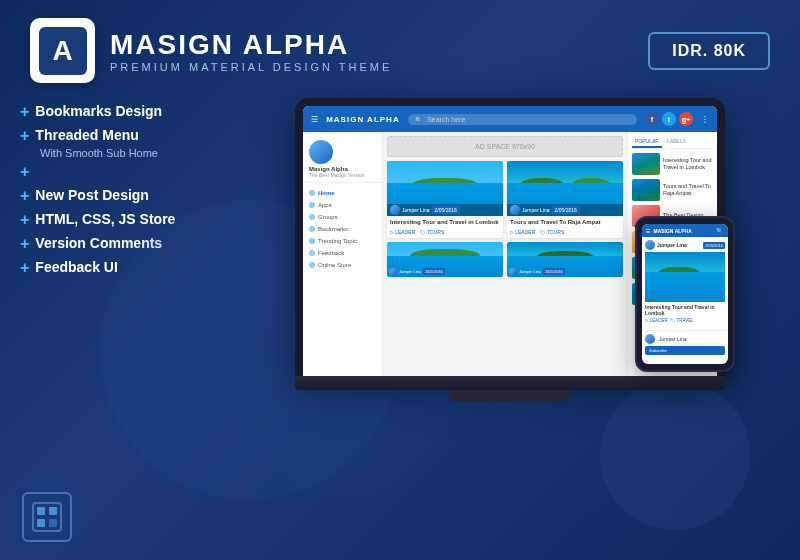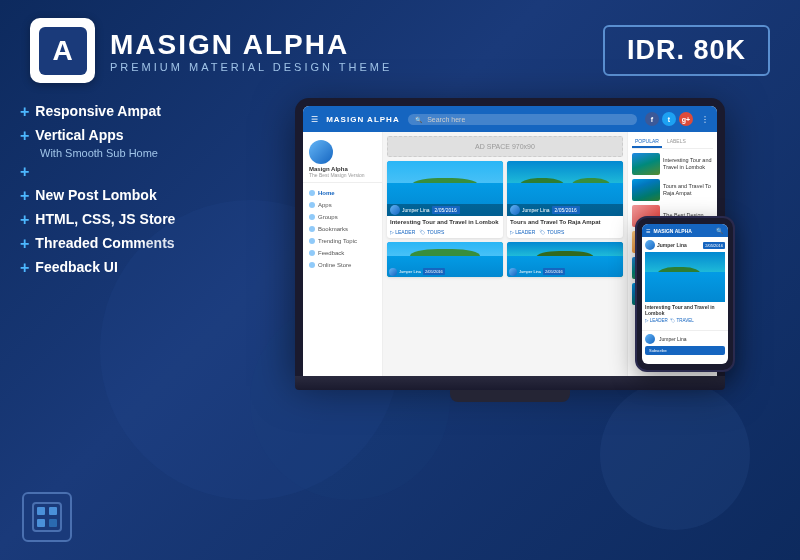--- a/index.html
+++ b/index.html
@@ -78,21 +78,21 @@
       font-size: 11px;
       letter-spacing: 3px;
       text-transform: uppercase;
     }
     .price-badge {
       background: transparent;
       border: 2.5px solid #5a8fd0;
       border-radius: 6px;
       padding: 8px 22px;
       color: #fff;
-      font-size: 27px;
+      font-size: 16px;
       font-weight: bold;
       letter-spacing: 1px;
     }
 
     
     .main {
       display: flex;
       padding: 5px 20px 0 20px;
       gap: 20px;
     }
@@ -543,41 +543,41 @@
     </div>
   </div>
   <div class="price-badge">IDR. 80K</div>
 </div>
 
 <div class="main">
 
   <div class="features">
     <div class="feature-item">
       <span class="plus">+</span>
-      <span>Responsive Ampat</span>
+      <span>Bookmarks Design</span>
     </div>
     <div class="feature-item">
       <span class="plus">+</span>
-      <span>Vertical Apps</span>
+      <span>Threaded Menu</span>
     </div>
     <div class="feature-sub">With Smooth Sub Home</div>
     <div class="feature-item">
       <span class="plus">+</span>
     </div>
     <div class="feature-item">
       <span class="plus">+</span>
-      <span>New Post Lombok</span>
+      <span>New Post Design</span>
     </div>
     <div class="feature-item">
       <span class="plus">+</span>
       <span>HTML, CSS, JS Store</span>
     </div>
     <div class="feature-item">
       <span class="plus">+</span>
-      <span>Threaded Comments</span>
+      <span>Version Comments</span>
     </div>
     <div class="feature-item">
       <span class="plus">+</span>
       <span>Feedback UI</span>
     </div>
   </div>
 
   <div class="laptop-area">
     <div class="laptop-container">
       <div class="laptop-outer">

